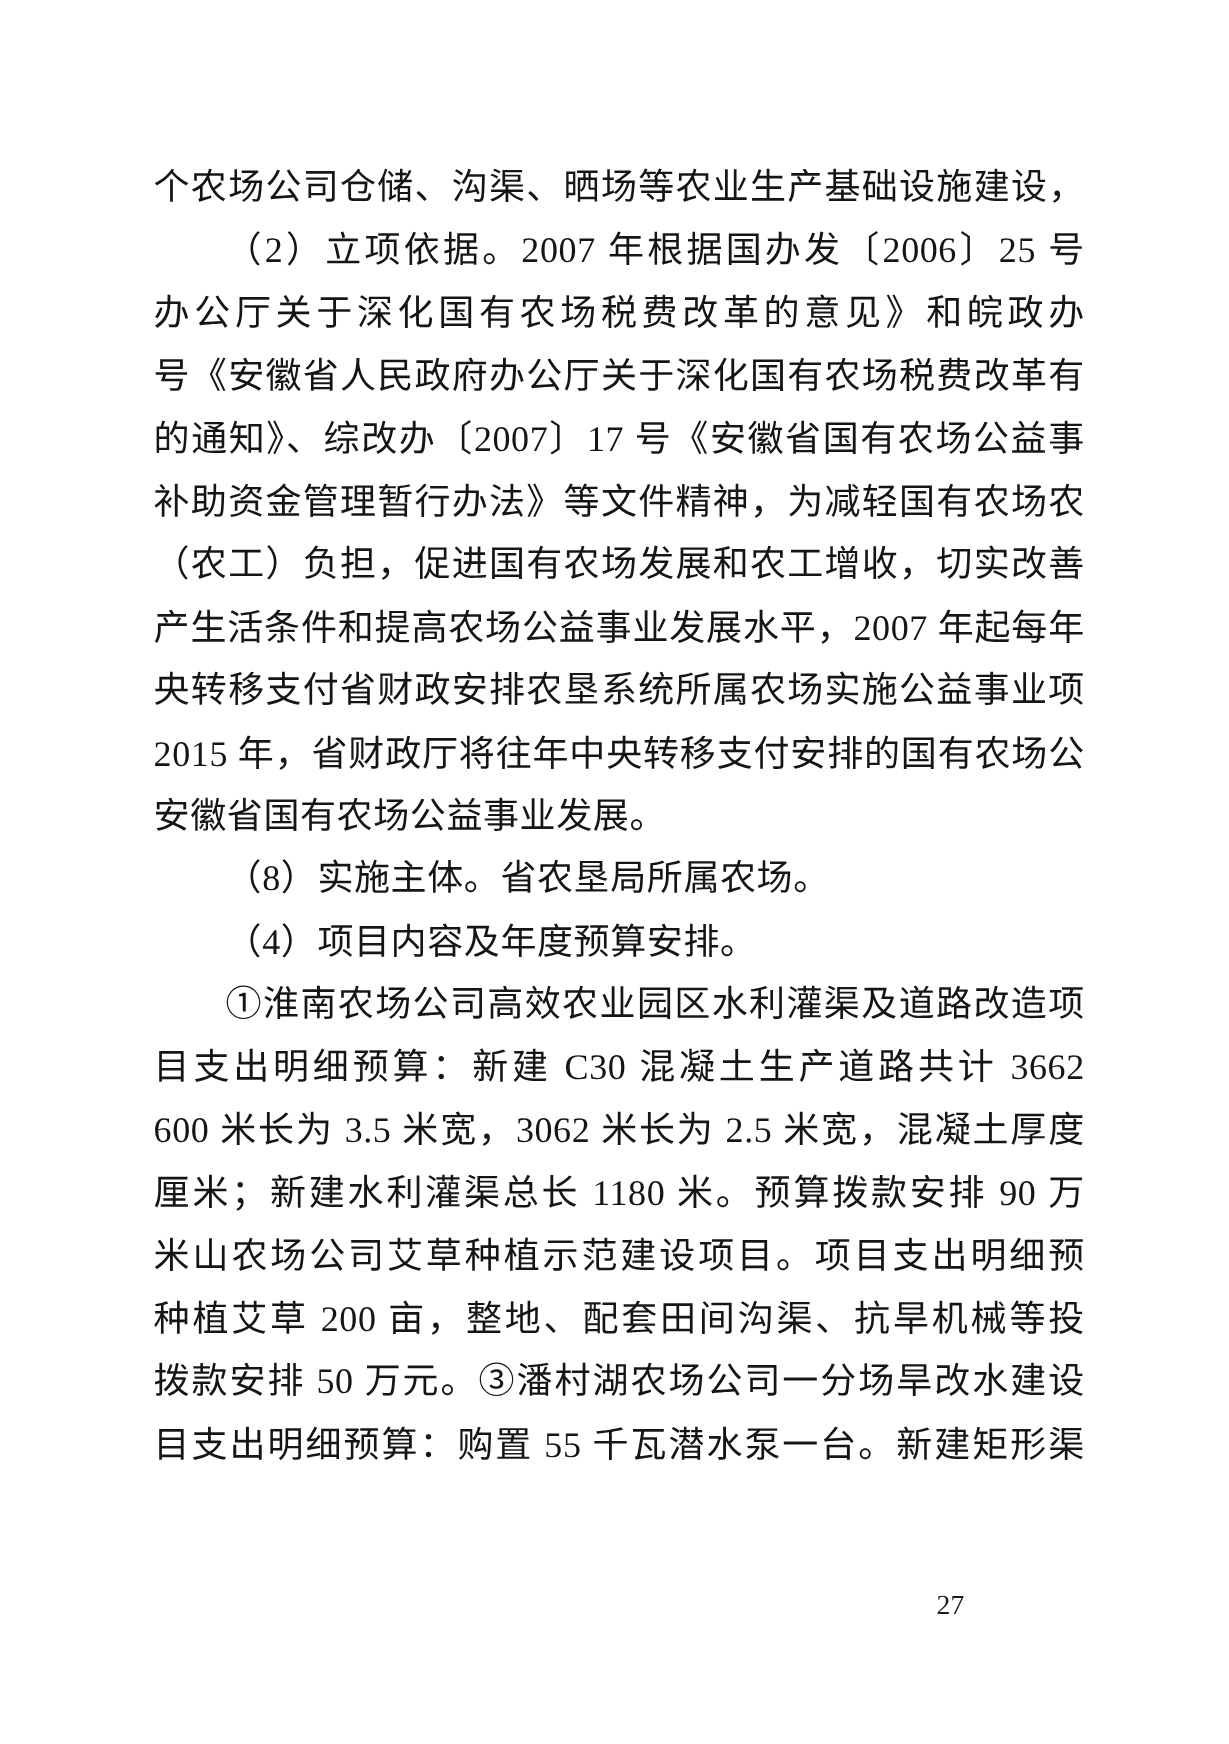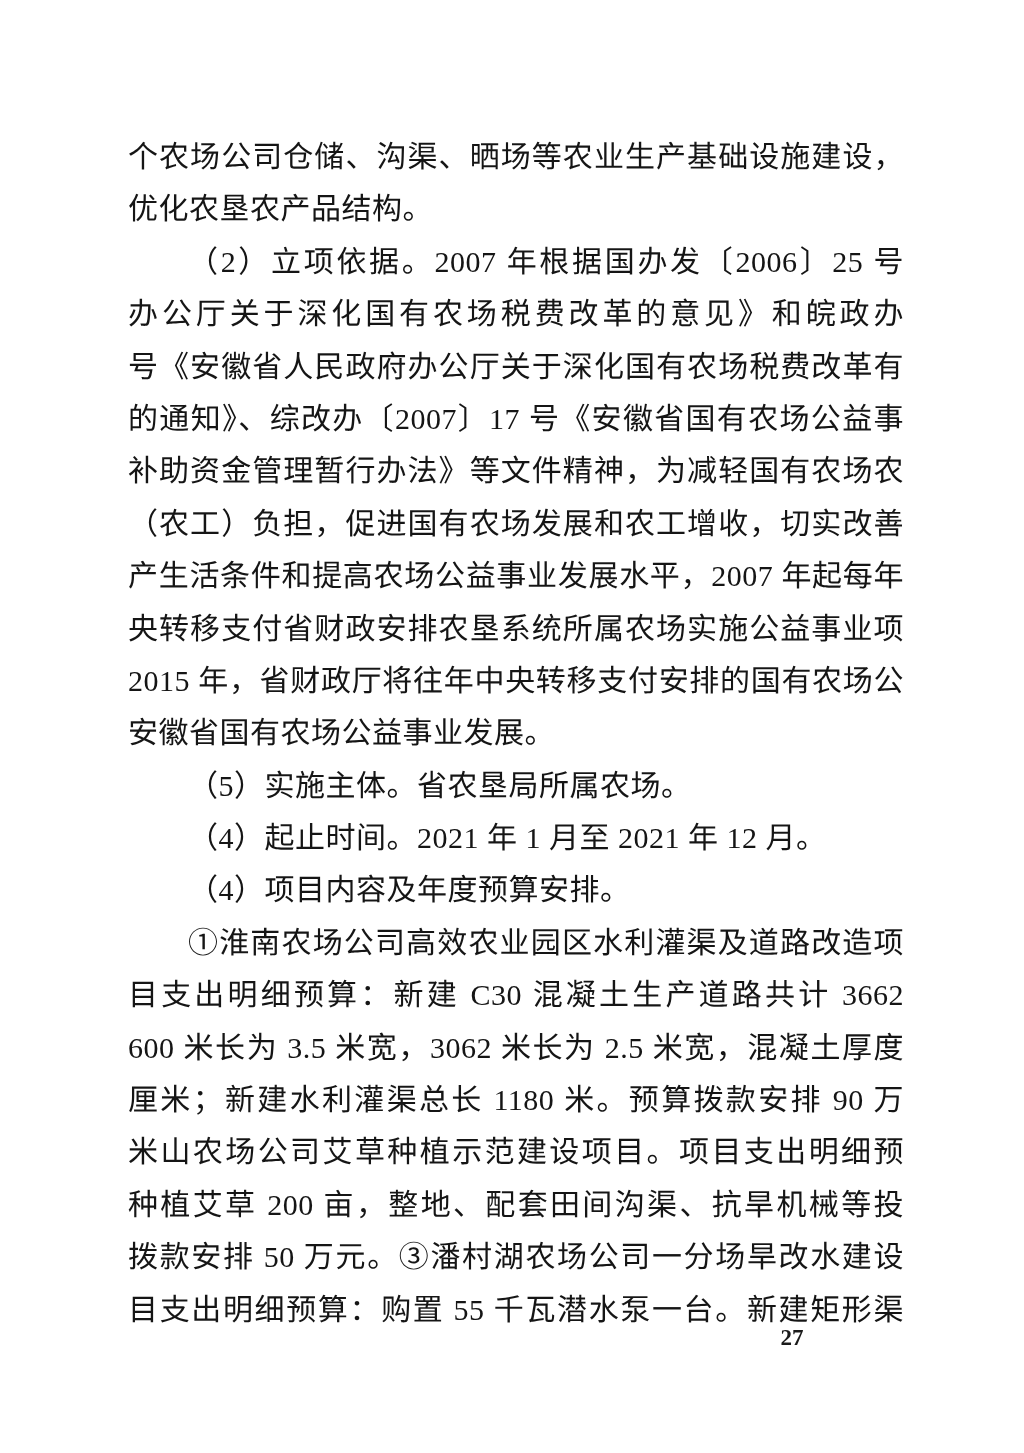--- a/index.html
+++ b/index.html
@@ -47,43 +47,41 @@
   .line.indent {
     padding-left: 60px;
   }
   .page-number {
     position: absolute;
     left: 762px;
     top: 1325px;
     width: 60px;
     text-align: center;
     font-size: 23px;
-    font-weight: bold;
+    font-weight: normal;
     color: #1a1a1a;
   }
 </style>
 </head>
 <body>
 
 <div class="page">
   <div class="text-block">
       <div class="line fill">个农场公司仓储、沟渠、晒场等农业生产基础设施建设，进一步</div>
-      <div class="line">优化农垦农产品结构。</div>
       <div class="line indent fill">（2）立项依据。2007 年根据国办发〔2006〕25 号《国务院</div>
       <div class="line fill">办公厅关于深化国有农场税费改革的意见》和皖政办〔2006〕47</div>
       <div class="line fill">号《安徽省人民政府办公厅关于深化国有农场税费改革有关问题</div>
       <div class="line fill">的通知》、综改办〔2007〕17 号《安徽省国有农场公益事业发展</div>
       <div class="line fill">补助资金管理暂行办法》等文件精神，为减轻国有农场农业职工</div>
       <div class="line fill">（农工）负担，促进国有农场发展和农工增收，切实改善农工生</div>
       <div class="line fill">产生活条件和提高农场公益事业发展水平，2007 年起每年通过中</div>
       <div class="line fill">央转移支付省财政安排农垦系统所属农场实施公益事业项目。</div>
       <div class="line fill">2015 年，省财政厅将往年中央转移支付安排的国有农场公益事业</div>
       <div class="line">安徽省国有农场公益事业发展。</div>
-      <div class="line indent">（5）实施主体。省农垦局所属农场。</div>
-      <div class="line indent">（4）起止时间。2021 年 1 月至 2021 年 12 月。</div>
+      <div class="line indent">（8）实施主体。省农垦局所属农场。</div>
       <div class="line indent">（4）项目内容及年度预算安排。</div>
       <div class="line indent fill">①淮南农场公司高效农业园区水利灌渠及道路改造项目。项</div>
       <div class="line fill">目支出明细预算：新建 C30 混凝土生产道路共计 3662 米，其中</div>
       <div class="line fill">600 米长为 3.5 米宽，3062 米长为 2.5 米宽，混凝土厚度均为 12</div>
       <div class="line fill">厘米；新建水利灌渠总长 1180 米。预算拨款安排 90 万元。②白</div>
       <div class="line fill">米山农场公司艾草种植示范建设项目。项目支出明细预算：示范</div>
       <div class="line fill">种植艾草 200 亩，整地、配套田间沟渠、抗旱机械等投资。预算</div>
       <div class="line fill">拨款安排 50 万元。③潘村湖农场公司一分场旱改水建设项目。项</div>
       <div class="line fill">目支出明细预算：购置 55 千瓦潜水泵一台。新建矩形渠 2050 米。</div>
     </div>

